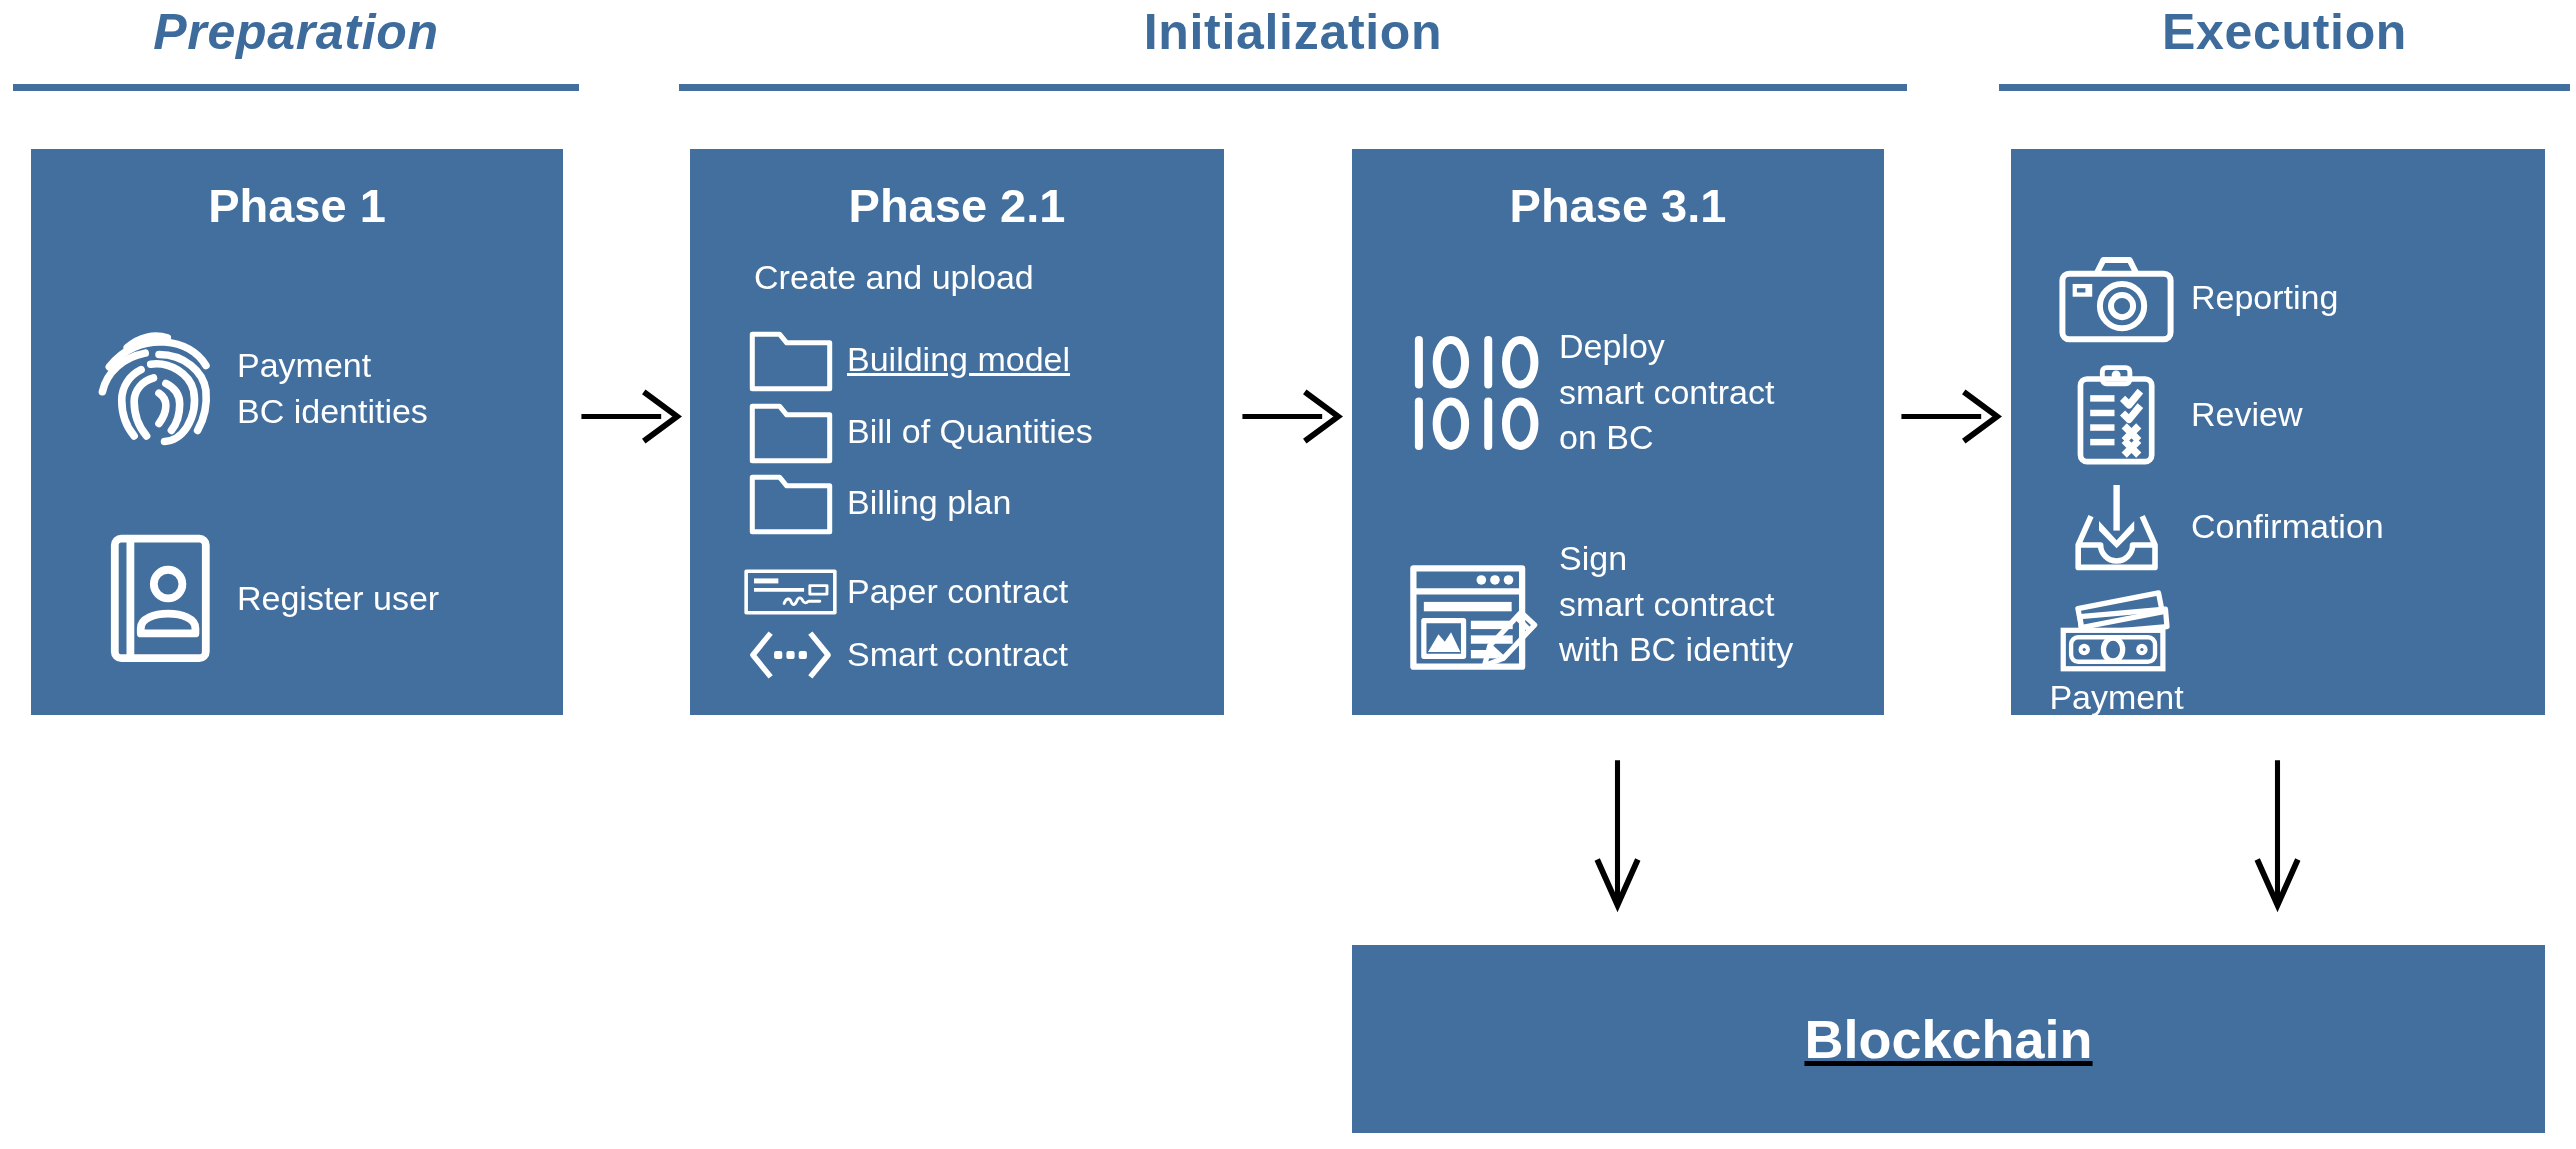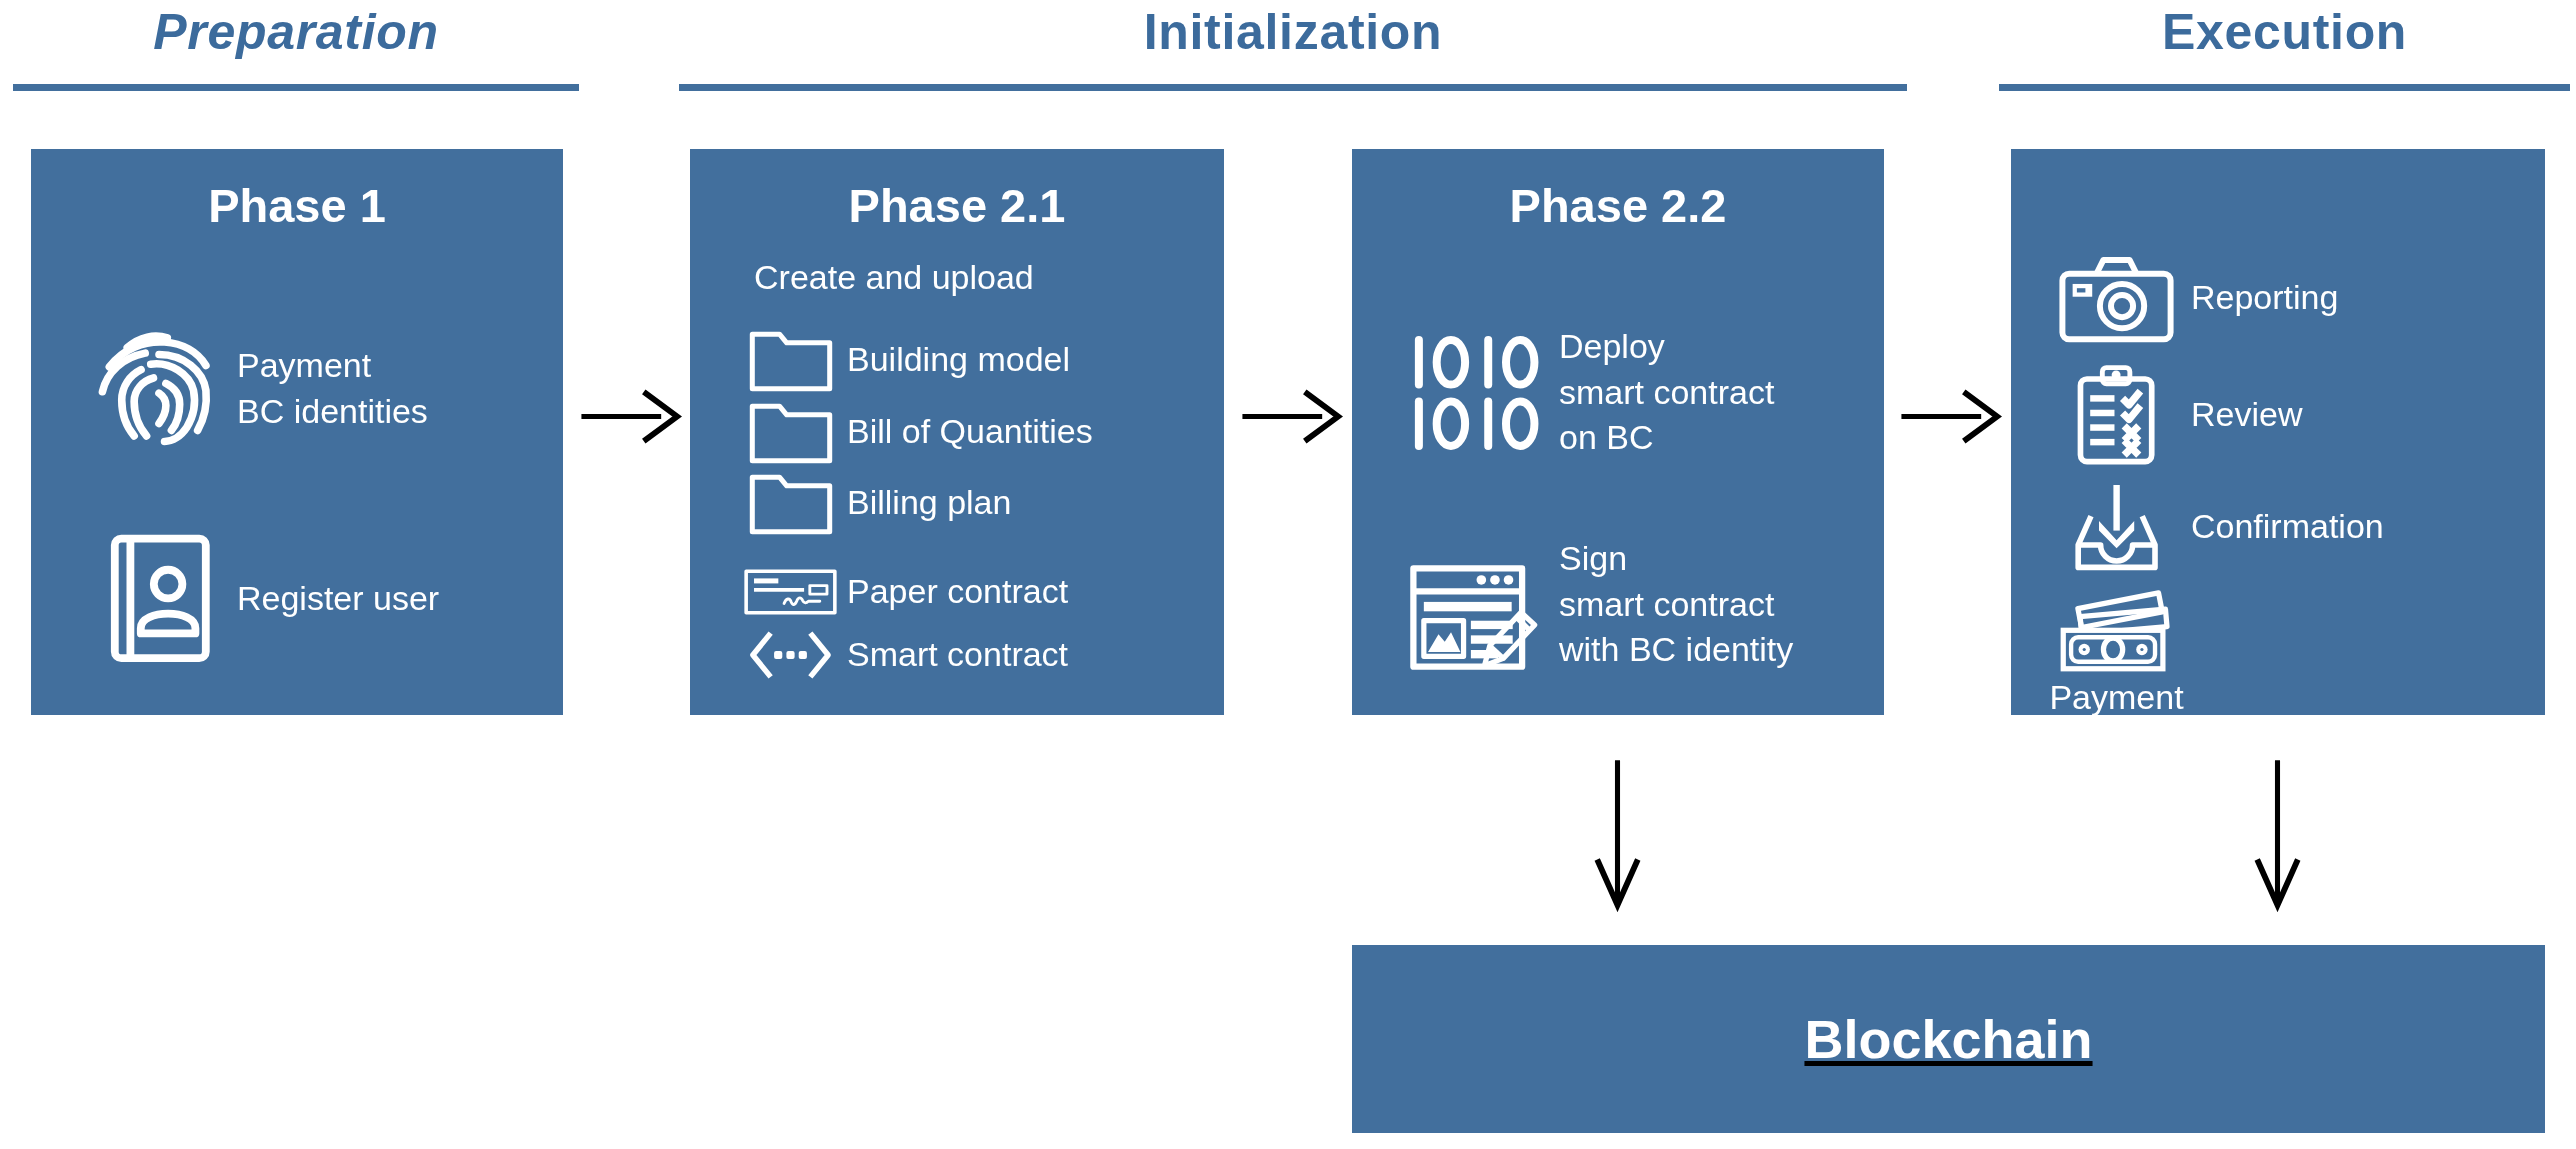--- a/index.html
+++ b/index.html
@@ -76,21 +76,21 @@
         </svg>
       </span>
       <span class="item-label">Register user</span>
     </div>
   </div>
 
   <div class="phase-box" style="left:690px;width:534px;">
     <div class="phase-title">Phase 2.1</div>
     <div class="subtitle" style="left:42px;top:109px;margin-left:22px;">Create and upload</div>
 
-    <div class="row" style="left:44px;top:176px;height:70px;">
+    <div class="row" style="left:44px;top:176px;height:70px;text-decoration:underline;">
       <span class="icon-cell" style="width:113px;">
         <svg width="86" height="66" viewBox="0 0 120 92">
           <path class="ink" stroke-width="7" d="M6,86 L6,10 L44,10 L54,22 L114,22 L114,86 Z"></path>
         </svg>
       </span>
       <span class="item-label">Building model</span>
     </div>
 
     <div class="row" style="left:44px;top:248px;height:70px;">
       <span class="icon-cell" style="width:113px;">
@@ -131,21 +131,21 @@
           <rect class="ink-fill" x="41" y="32" width="12" height="12" rx="3"></rect>
           <rect class="ink-fill" x="59" y="32" width="12" height="12" rx="3"></rect>
           <rect class="ink-fill" x="77" y="32" width="12" height="12" rx="3"></rect>
         </svg>
       </span>
       <span class="item-label">Smart contract</span>
     </div>
   </div>
 
   <div class="phase-box" style="left:1352px;width:532px;">
-    <div class="phase-title">Phase 2.2</div>
+    <div class="phase-title">Phase 3.1</div>
 
     <div class="row" style="left:36px;top:178px;height:131px;">
       <span class="icon-cell" style="width:171px;">
         <svg width="138" height="120" viewBox="0 0 150 135">
           <g class="ink" stroke-width="9" stroke-linecap="round">
             <line x1="13" y1="8" x2="13" y2="58"></line>
             <ellipse cx="49" cy="33" rx="16" ry="25"></ellipse>
             <line x1="91" y1="8" x2="91" y2="58"></line>
             <ellipse cx="127" cy="33" rx="16" ry="25"></ellipse>
             <line x1="13" y1="77" x2="13" y2="127"></line>

